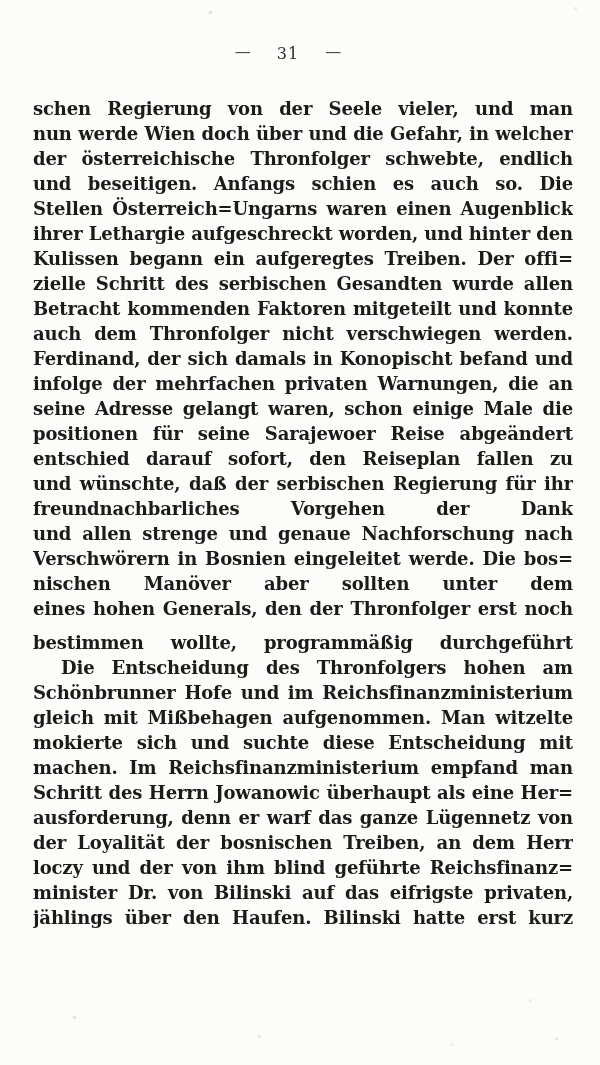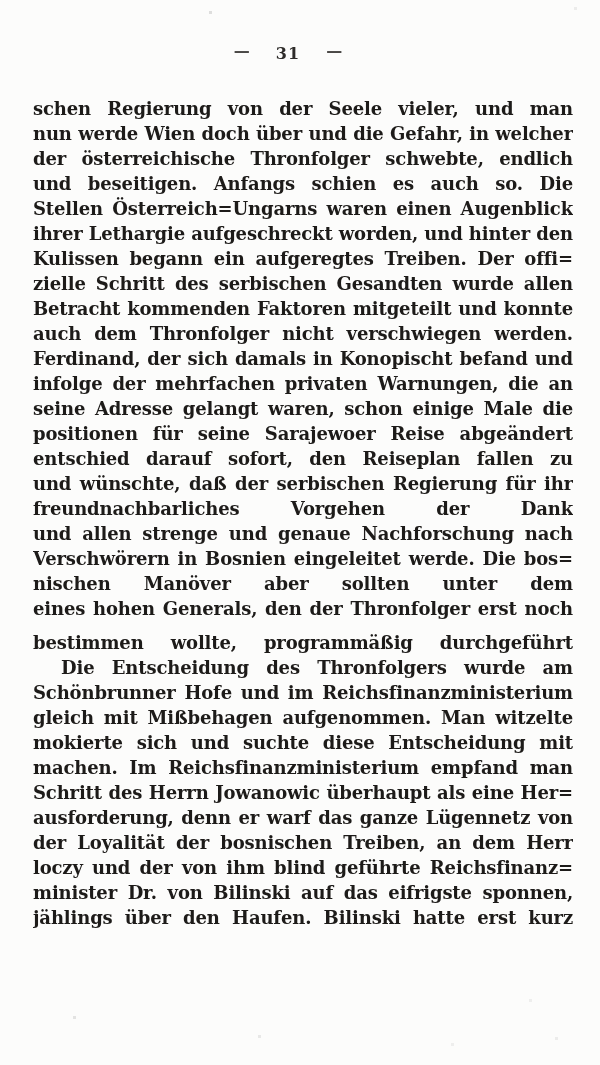--- a/index.html
+++ b/index.html
@@ -34,21 +34,21 @@
       530px 1000px 0 1px rgba(120,120,120,0.10);
   }
   .header {
     position: absolute;
     top: 44px;
     left: 0;
     width: 576px;
     text-align: center;
     font-size: 16px;
     color: #2e2c2a;
-    font-weight: bold;
+    font-weight: normal;
   }
   .header .dash {
     display: inline-block;
     margin: 0 26px;
     position: relative;
     top: -2px;
     color: #4a4846;
   }
   .header .num {
     letter-spacing: 1px;
@@ -109,26 +109,26 @@
         <div class="line">entschied darauf sofort, den Reiseplan fallen zu lassen</div>
         <div class="line">und wünschte, daß der serbischen Regierung für ihr</div>
         <div class="line">freundnachbarliches Vorgehen der Dank ausgesprochen</div>
         <div class="line">und allen strenge und genaue Nachforschung nach den</div>
         <div class="line">Verschwörern in Bosnien eingeleitet werde. Die bos=</div>
         <div class="line">nischen Manöver aber sollten unter dem Oberkommando</div>
         <div class="line">eines hohen Generals, den der Thronfolger erst noch</div>
         <div class="line no-just">bestimmen wollte, programmäßig durchgeführt werden.</div>
       </div>
       <div class="paragraph">
-        <div class="line indent">Die Entscheidung des Thronfolgers wurde am</div>
+        <div class="line indent">Die Entscheidung des Thronfolgers hohen am</div>
         <div class="line">Schönbrunner Hofe und im Reichsfinanzministerium so=</div>
         <div class="line">gleich mit Mißbehagen aufgenommen. Man witzelte und</div>
         <div class="line">mokierte sich und suchte diese Entscheidung mit dem</div>
         <div class="line">machen. Im Reichsfinanzministerium empfand man den</div>
         <div class="line">Schritt des Herrn Jowanowic überhaupt als eine Her=</div>
         <div class="line">ausforderung, denn er warf das ganze Lügennetz von</div>
         <div class="line">der Loyalität der bosnischen Treiben, an dem Herr Thal=</div>
         <div class="line">loczy und der von ihm blind geführte Reichsfinanz=</div>
-        <div class="line">minister Dr. von Bilinski auf das eifrigste sponnen,</div>
+        <div class="line">minister Dr. von Bilinski auf das eifrigste privaten,</div>
         <div class="line">jählings über den Haufen. Bilinski hatte erst kurz</div>
       </div>
     </div>
 </div>
 
 </body></html>

